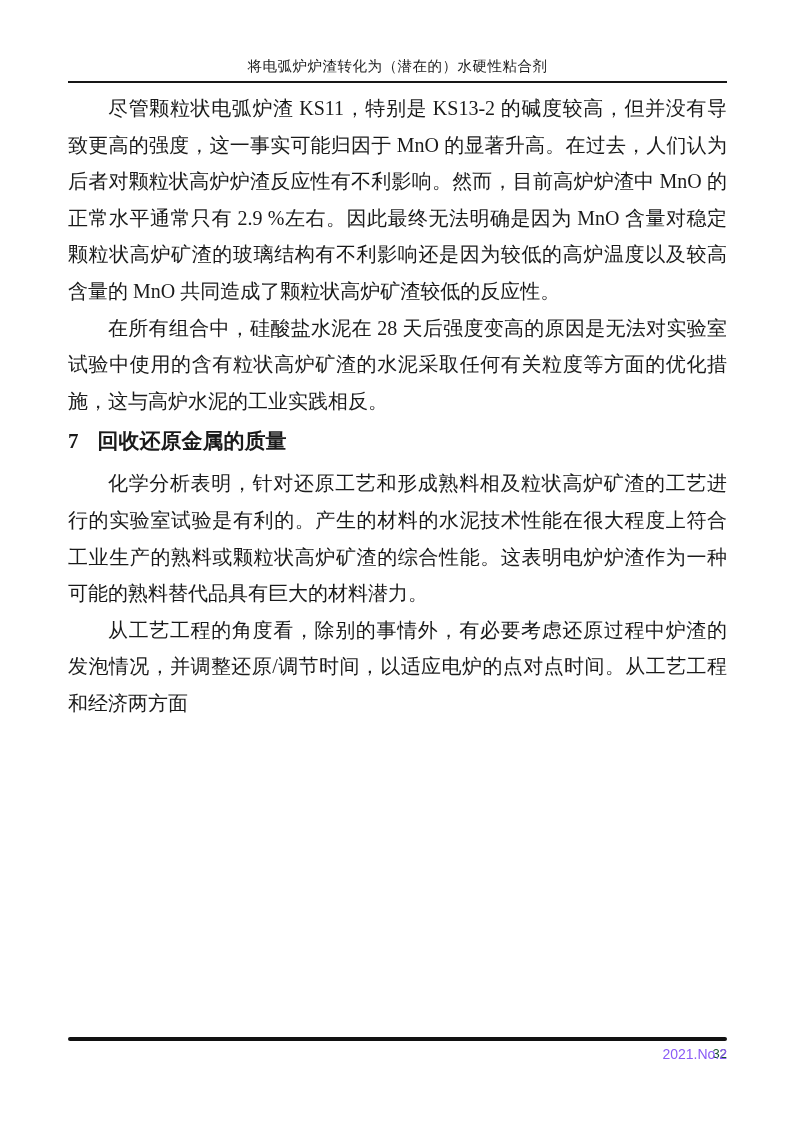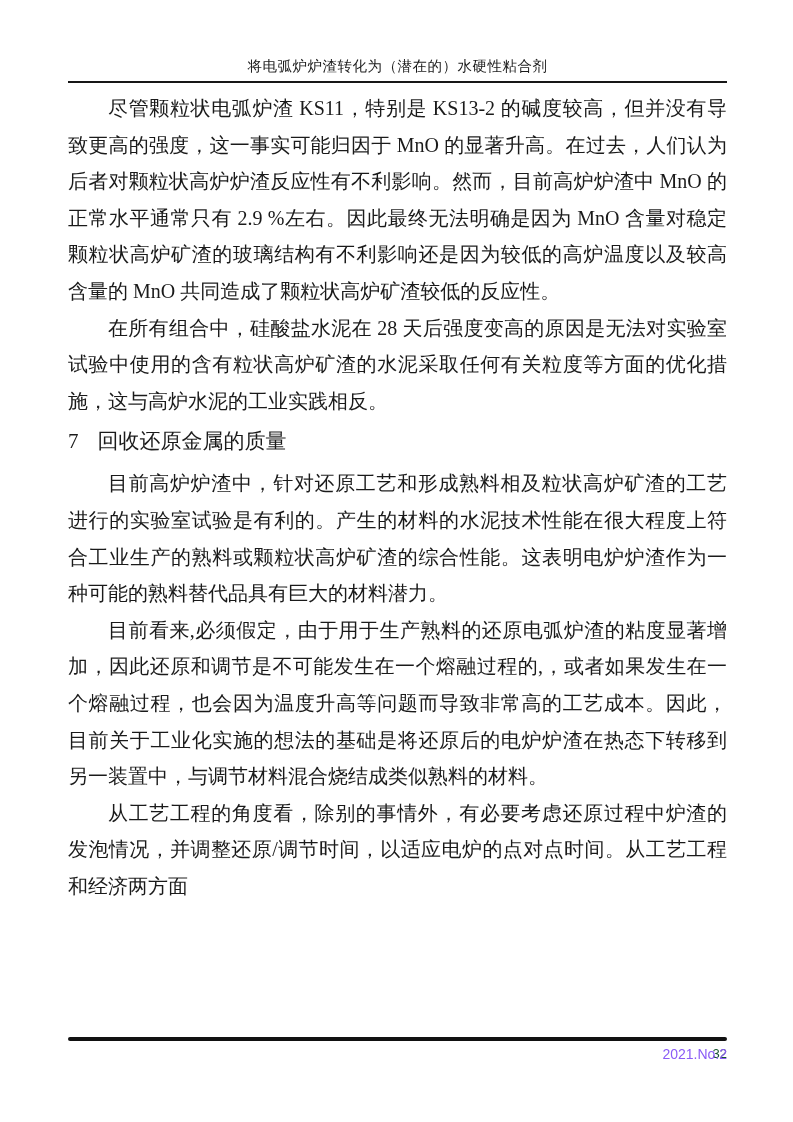--- a/index.html
+++ b/index.html
@@ -47,21 +47,21 @@
     text-align: justify;
     text-justify: inter-ideograph;
   }
   .para {
     margin: 0;
     text-indent: 2em;
   }
   .heading {
     margin: 4px 0 5px 0;
     font-size: 21px;
-    font-weight: normal;
+    font-weight: bold;
     line-height: 37px;
     text-align: left;
     text-indent: 0;
   }
   .heading .h-num {
     display: inline-block;
     margin-right: 19px;
   }
   .footer-rule {
     position: absolute;
@@ -99,22 +99,21 @@
   <div class="header">
     <div class="header-title">将电弧炉炉渣转化为（潜在的）水硬性粘合剂</div>
   </div>
 
   <div class="doc-body">
     <p class="para">尽管颗粒状电弧炉渣 KS11，特别是 KS13-2 的碱度较高，但并没有导致更高的强度，这一事实可能归因于 MnO 的显著升高。在过去，人们认为后者对颗粒状高炉炉渣反应性有不利影响。然而，目前高炉炉渣中 MnO 的正常水平通常只有 2.9 %左右。因此最终无法明确是因为 MnO 含量对稳定颗粒状高炉矿渣的玻璃结构有不利影响还是因为较低的高炉温度以及较高含量的 MnO 共同造成了颗粒状高炉矿渣较低的反应性。</p>
     <p class="para">在所有组合中，硅酸盐水泥在 28 天后强度变高的原因是无法对实验室试验中使用的含有粒状高炉矿渣的水泥采取任何有关粒度等方面的优化措施，这与高炉水泥的工业实践相反。</p>
     <h2 class="heading">
       <span class="h-num">7</span><span class="h-text">回收还原金属的质量</span>
     </h2>
-    <p class="para">目前高炉炉渣中，针对还原工艺和形成熟料相及粒状高炉矿渣的工艺进行的实验室试验是有利的。产生的材料的水泥技术性能在很大程度上符合工业生产的熟料或颗粒状高炉矿渣的综合性能。这表明电炉炉渣作为一种可能的熟料替代品具有巨大的材料潜力。</p>
-    <p class="para">目前看来,必须假定，由于用于生产熟料的还原电弧炉渣的粘度显著增加，因此还原和调节是不可能发生在一个熔融过程的,，或者如果发生在一个熔融过程，也会因为温度升高等问题而导致非常高的工艺成本。因此，目前关于工业化实施的想法的基础是将还原后的电炉炉渣在热态下转移到另一装置中，与调节材料混合烧结成类似熟料的材料。</p>
+    <p class="para">化学分析表明，针对还原工艺和形成熟料相及粒状高炉矿渣的工艺进行的实验室试验是有利的。产生的材料的水泥技术性能在很大程度上符合工业生产的熟料或颗粒状高炉矿渣的综合性能。这表明电炉炉渣作为一种可能的熟料替代品具有巨大的材料潜力。</p>
     <p class="para">从工艺工程的角度看，除别的事情外，有必要考虑还原过程中炉渣的发泡情况，并调整还原/调节时间，以适应电炉的点对点时间。从工艺工程和经济两方面</p>
   </div>
 
   <div class="footer-rule"></div>
   <div class="footer-page-num">32</div>
   <div class="footer-issue">2021.No.2</div>
 
 </div>
 
 </body></html>

